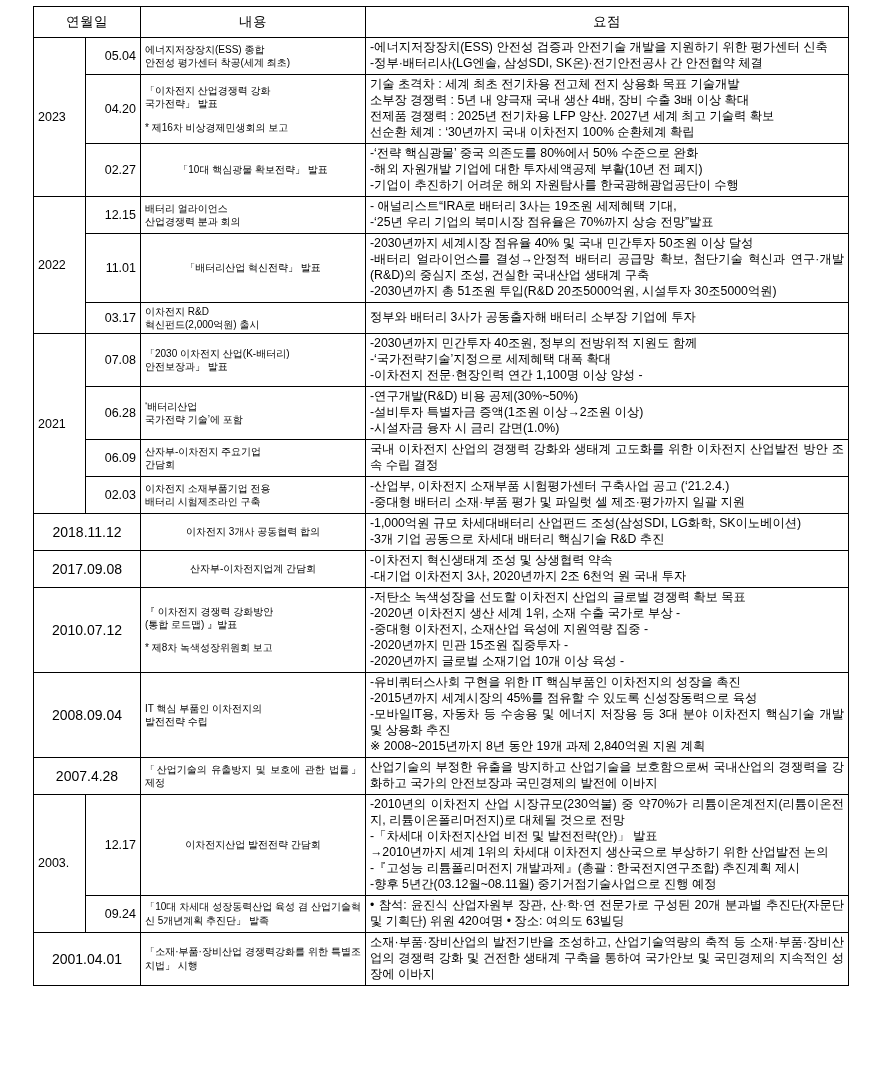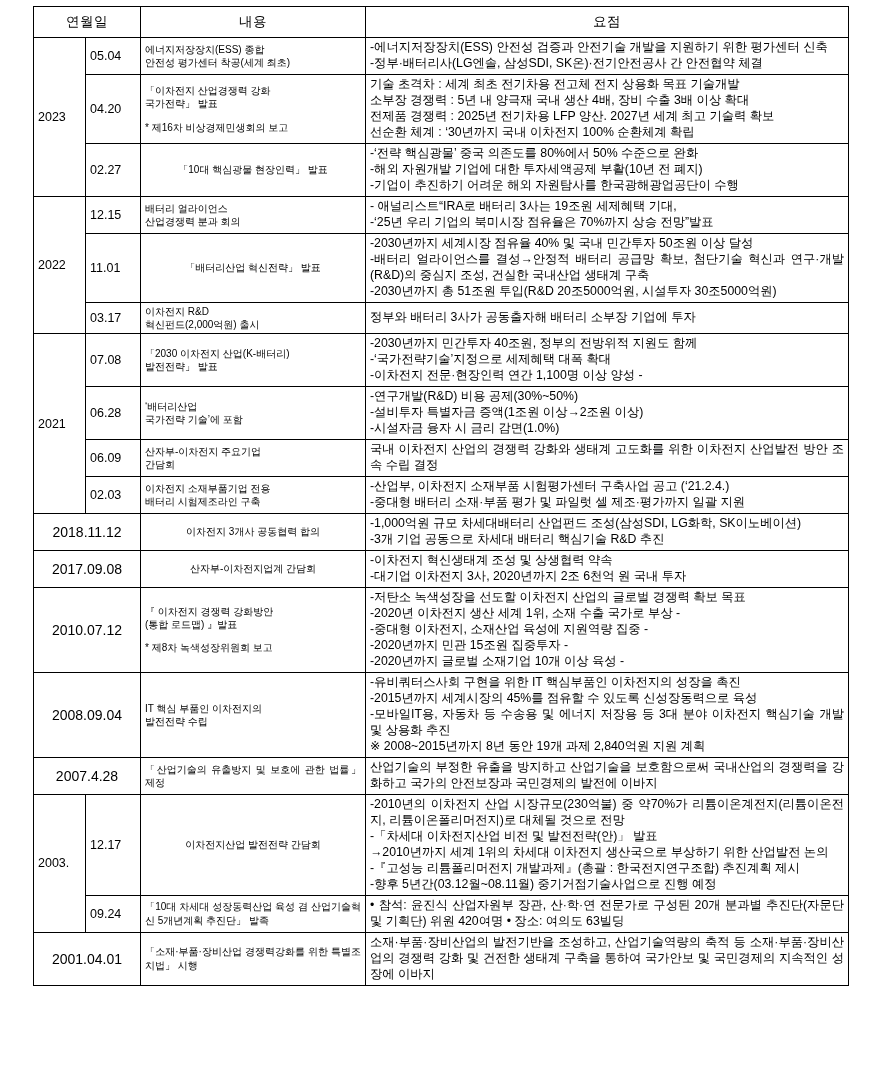--- a/index.html
+++ b/index.html
@@ -44,21 +44,21 @@
     font-size: 13.5px;
     height: 26px;
     letter-spacing: 0.5px;
   }
   td.year {
     text-align: center;
     font-size: 14px;
     letter-spacing: 0px;
   }
   td.md {
-    text-align: left;
+    text-align: right;
     font-size: 12.5px;
   }
   td.yearspan {
     text-align: left;
     font-size: 12.5px;
   }
   td.title {
     font-size: 10px;
     line-height: 1.32;
     text-align: left;
@@ -128,21 +128,21 @@
           <td class="points just">
             <span class="ln">기술 초격차 : 세계 최초 전기차용 전고체 전지 상용화 목표 기술개발</span>
             <span class="ln">소부장 경쟁력 : 5년 내 양극재 국내 생산 4배, 장비 수출 3배 이상 확대</span>
             <span class="ln">전제품 경쟁력 : 2025년 전기차용 LFP 양산. 2027년 세계 최고 기술력 확보</span>
             <span class="ln">선순환 체계 : ‘30년까지 국내 이차전지 100% 순환체계 확립</span>
           </td>
         </tr>
         <tr>
           <td class="md">02.27</td>
           <td class="title center">
-            <span class="ln">「10대 핵심광물 현장인력」 발표</span>
+            <span class="ln">「10대 핵심광물 확보전략」 발표</span>
           </td>
           <td class="points just">
             <span class="ln">-‘전략 핵심광물’ 중국 의존도를 80%에서 50% 수준으로 완화</span>
             <span class="ln">-해외 자원개발 기업에 대한 투자세액공제 부활(10년 전 폐지)</span>
             <span class="ln">-기업이 추진하기 어려운 해외 자원탐사를 한국광해광업공단이 수행</span>
           </td>
         </tr>
         <tr>
           <td class="yearspan" rowspan="3">2022</td>
           <td class="md">12.15</td>
@@ -174,21 +174,21 @@
           </td>
           <td class="points just">
             <span class="ln">정부와 배터리 3사가 공동출자해 배터리 소부장 기업에 투자</span>
           </td>
         </tr>
         <tr>
           <td class="yearspan" rowspan="4">2021</td>
           <td class="md">07.08</td>
           <td class="title just">
             <span class="ln">「2030  이차전지  산업(K-배터리)</span>
-            <span class="ln">발전전략」 발표</span>
+            <span class="ln">안전보장과」 발표</span>
           </td>
           <td class="points just">
             <span class="ln">-2030년까지 민간투자 40조원, 정부의 전방위적 지원도 함께</span>
             <span class="ln">-‘국가전략기술’지정으로 세제혜택 대폭 확대</span>
             <span class="ln">-이차전지 전문·현장인력 연간 1,100명 이상 양성 -</span>
           </td>
         </tr>
         <tr>
           <td class="md">06.28</td>
           <td class="title">

